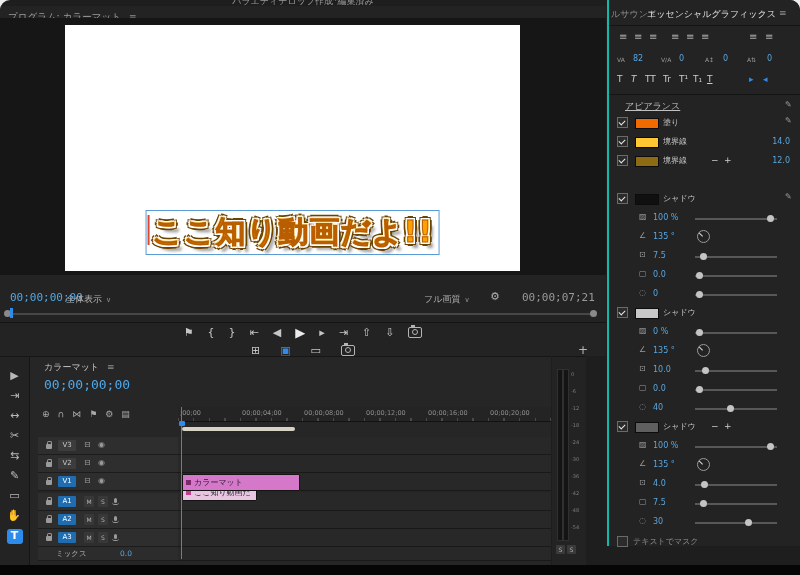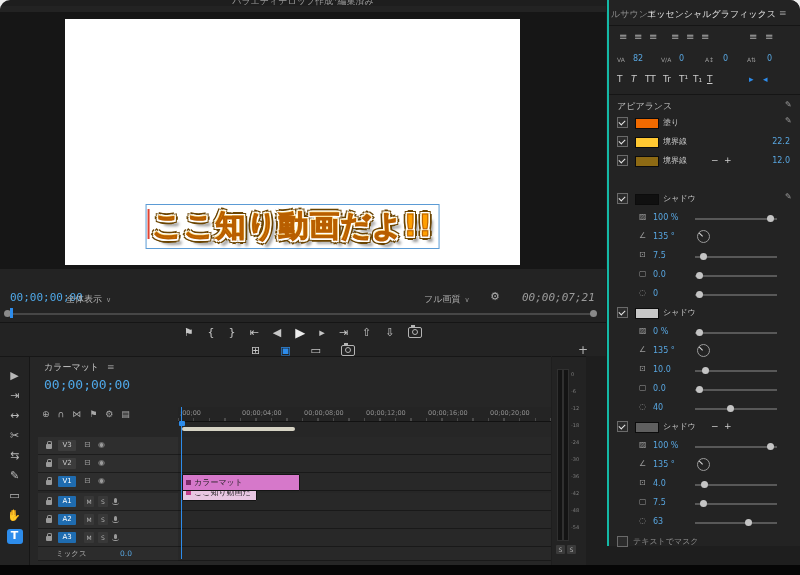--- a/index.html
+++ b/index.html
@@ -7,36 +7,36 @@
   #app{position:absolute;left:0;top:0;width:800px;height:575px;background:#1e1e1e;
     border-radius:10px 10px 0 0;overflow:hidden;}
   .hline{position:absolute;left:0;right:0;height:1px;background:#151515;}
   .mi{color:#8f8f8f;font-size:9px;margin-left:8px;}
   
   #wtitle{position:absolute;left:0;top:0;width:606px;height:6px;overflow:hidden;}
   #wtitle span{display:block;margin-top:-5px;text-align:center;font-size:9px;color:#9a9a9a;}
   
   #monitor{position:absolute;left:0;top:6px;width:606px;height:350px;background:#232323;}
   .pm-header{position:absolute;left:8px;top:5px;font-size:9.5px;color:#9c9c9c;}
-  .pm-view{position:absolute;left:0;top:6px;width:606px;height:257px;background:#161616;}
+  .pm-view{position:absolute;left:0;top:12px;width:606px;height:257px;background:#161616;}
   .canvas{position:absolute;left:65px;top:7px;width:455px;height:246px;background:#ffffff;}
   .telop-box{position:absolute;left:50%;transform:translateX(-50%);bottom:16px;
     border:1px solid #5b9bd5;padding:1px 6px;white-space:nowrap;}
   .telop-cursor{position:absolute;left:1px;top:4px;width:2px;height:30px;background:#e04433;}
   .telop{font-size:30px;font-weight:bold;letter-spacing:1px;color:#ff9f00;
     -webkit-text-stroke:1px #b85e00;
     text-shadow:-1px -1px 0 #ffe08a,1px -1px 0 #ffe08a,
       -2px 0 0 #fff,2px 0 0 #fff,0 -2px 0 #fff,0 2px 0 #fff,
       -2px -2px 0 #fff,2px -2px 0 #fff,-2px 2px 0 #fff,2px 2px 0 #fff,
       -3px -3px 0 #6b4400,3px -3px 0 #6b4400,-3px 3px 0 #6b4400,3px 3px 0 #6b4400,
       -4px 0 0 #6b4400,4px 0 0 #6b4400,0 4px 0 #6b4400,0 -4px 0 #6b4400,
       5px 6px 3px rgba(70,70,70,.55);}
   .mono{font-family:"DejaVu Sans Mono",monospace;}
   .pm-tc{position:absolute;left:10px;top:285px;font-size:11px;color:#4fa8e8;}
-  .pm-dur{position:absolute;left:522px;top:285px;font-size:11px;color:#9a9a9a;font-style:italic;}
+  .pm-dur{position:absolute;left:522px;top:285px;font-size:11px;color:#9a9a9a;}
   .dd{position:absolute;top:287px;font-size:9px;color:#b4b4b4;}
   .caret{font-size:7px;color:#8f8f8f;margin-left:4px;}
   .pm-wrench{position:absolute;left:490px;top:284px;font-size:11px;color:#b0b0b0;}
   .scrub-track{position:absolute;left:8px;top:307px;width:584px;height:2px;background:#474747;}
   .scrub-handle{position:absolute;top:304px;width:7px;height:7px;border-radius:50%;background:#8a8a8a;}
   .scrub-ph{position:absolute;left:10px;top:302px;width:3px;height:10px;background:#2d8ceb;}
   .transport{position:absolute;left:0;right:0;display:flex;justify-content:center;
     align-items:center;gap:14px;height:16px;}
   .transport .tbtn{color:#c6c6c6;font-size:11px;line-height:1;}
   .transport .play{color:#ececec;font-size:13px;}
@@ -93,21 +93,21 @@
     border-left:2px solid #14b8a6;box-sizing:border-box;}
   .egp-tabL{position:absolute;left:2px;top:8px;font-size:9px;color:#8e8e8e;}
   .egp-tabA{position:absolute;left:38px;top:8px;font-size:9px;color:#e2e2e2;}
   .egp-menu{position:absolute;left:170px;top:8px;font-size:9px;color:#8f8f8f;}
   .al-ic{position:absolute;top:32px;font-size:10px;color:#ababab;line-height:1;}
   .nc-ic{position:absolute;top:56px;font-size:6px;color:#9a9a9a;}
   .nc-val{position:absolute;top:54px;font-size:8px;color:#58a6e0;}
   .st-btn{position:absolute;top:74px;font-size:9px;color:#cccccc;}
   .st-btn.it{font-style:italic;}
   .st-btn.un{text-decoration:underline;}
-  .app-title{position:absolute;left:8px;top:100px;font-size:9px;color:#c0c0c0;}
+  .app-title{position:absolute;left:16px;top:100px;font-size:9px;color:#c0c0c0;text-decoration:underline;}
   .ap-pen{position:absolute;left:176px;top:2px;font-size:8px;color:#9a9a9a;}
   .ap-pen-h{position:absolute;left:176px;top:100px;font-size:8px;color:#9a9a9a;}
   .ap-row{position:absolute;left:0;width:100%;height:18px;}
   .cb{position:absolute;left:8px;top:3px;width:9px;height:9px;background:#2b2b2b;border:1px solid #6a6a6a;}
   .cb.on::after{content:"";position:absolute;left:1px;top:1.5px;width:5px;height:3px;
     border-left:1.2px solid #e6e6e6;border-bottom:1.2px solid #e6e6e6;transform:rotate(-45deg);}
   .swatch{position:absolute;left:26px;top:4px;width:22px;height:9px;border:1px solid #0c0c0c;}
   .ap-label{position:absolute;left:54px;top:3px;font-size:8px;color:#c8c8c8;}
   .ap-label.dim{color:#8a8a8a;}
   .ap-val{position:absolute;right:34px;top:4px;font-size:8px;color:#58a6e0;}
@@ -350,21 +350,21 @@
       <span class="cb on"></span>
       <span class="swatch" style="background-color: rgb(240, 106, 0);"></span>
       <span class="ap-label">塗り</span>
       <span class="ap-pen">✎</span>
     </div>
 
     <div class="ap-row" style="top:133px">
       <span class="cb on"></span>
       <span class="swatch" style="background-color: rgb(255, 200, 50);"></span>
       <span class="ap-label">境界線</span>
-      <span class="ap-val">22.2</span>
+      <span class="ap-val">14.0</span>
     </div>
 
     <div class="ap-row" style="top:152px">
       <span class="cb on"></span>
       <span class="swatch" style="background-color: rgb(141, 106, 20);"></span>
       <span class="ap-label">境界線</span>
       <span class="pm-minus">−</span>
       <span class="pm-plus2">+</span>
       <span class="ap-val">12.0</span>
     </div>
@@ -477,21 +477,21 @@
     </div>
     <div class="ap-row" style="top:494px">
       <span class="pr-ic">▢</span>
       <span class="pr-val">7.5</span>
       <span class="pr-slider">
           <span class="pr-knob" style="left:5px"></span>
         </span>
     </div>
     <div class="ap-row" style="top:513px">
       <span class="pr-ic">◌</span>
-      <span class="pr-val">63</span>
+      <span class="pr-val">30</span>
       <span class="pr-slider">
           <span class="pr-knob" style="left:50px"></span>
         </span>
     </div>
 
     <div class="ap-row" style="top:533px">
       <span class="cb"></span>
       <span class="ap-label dim" style="left:24px">テキストでマスク</span>
     </div>
   </div>

